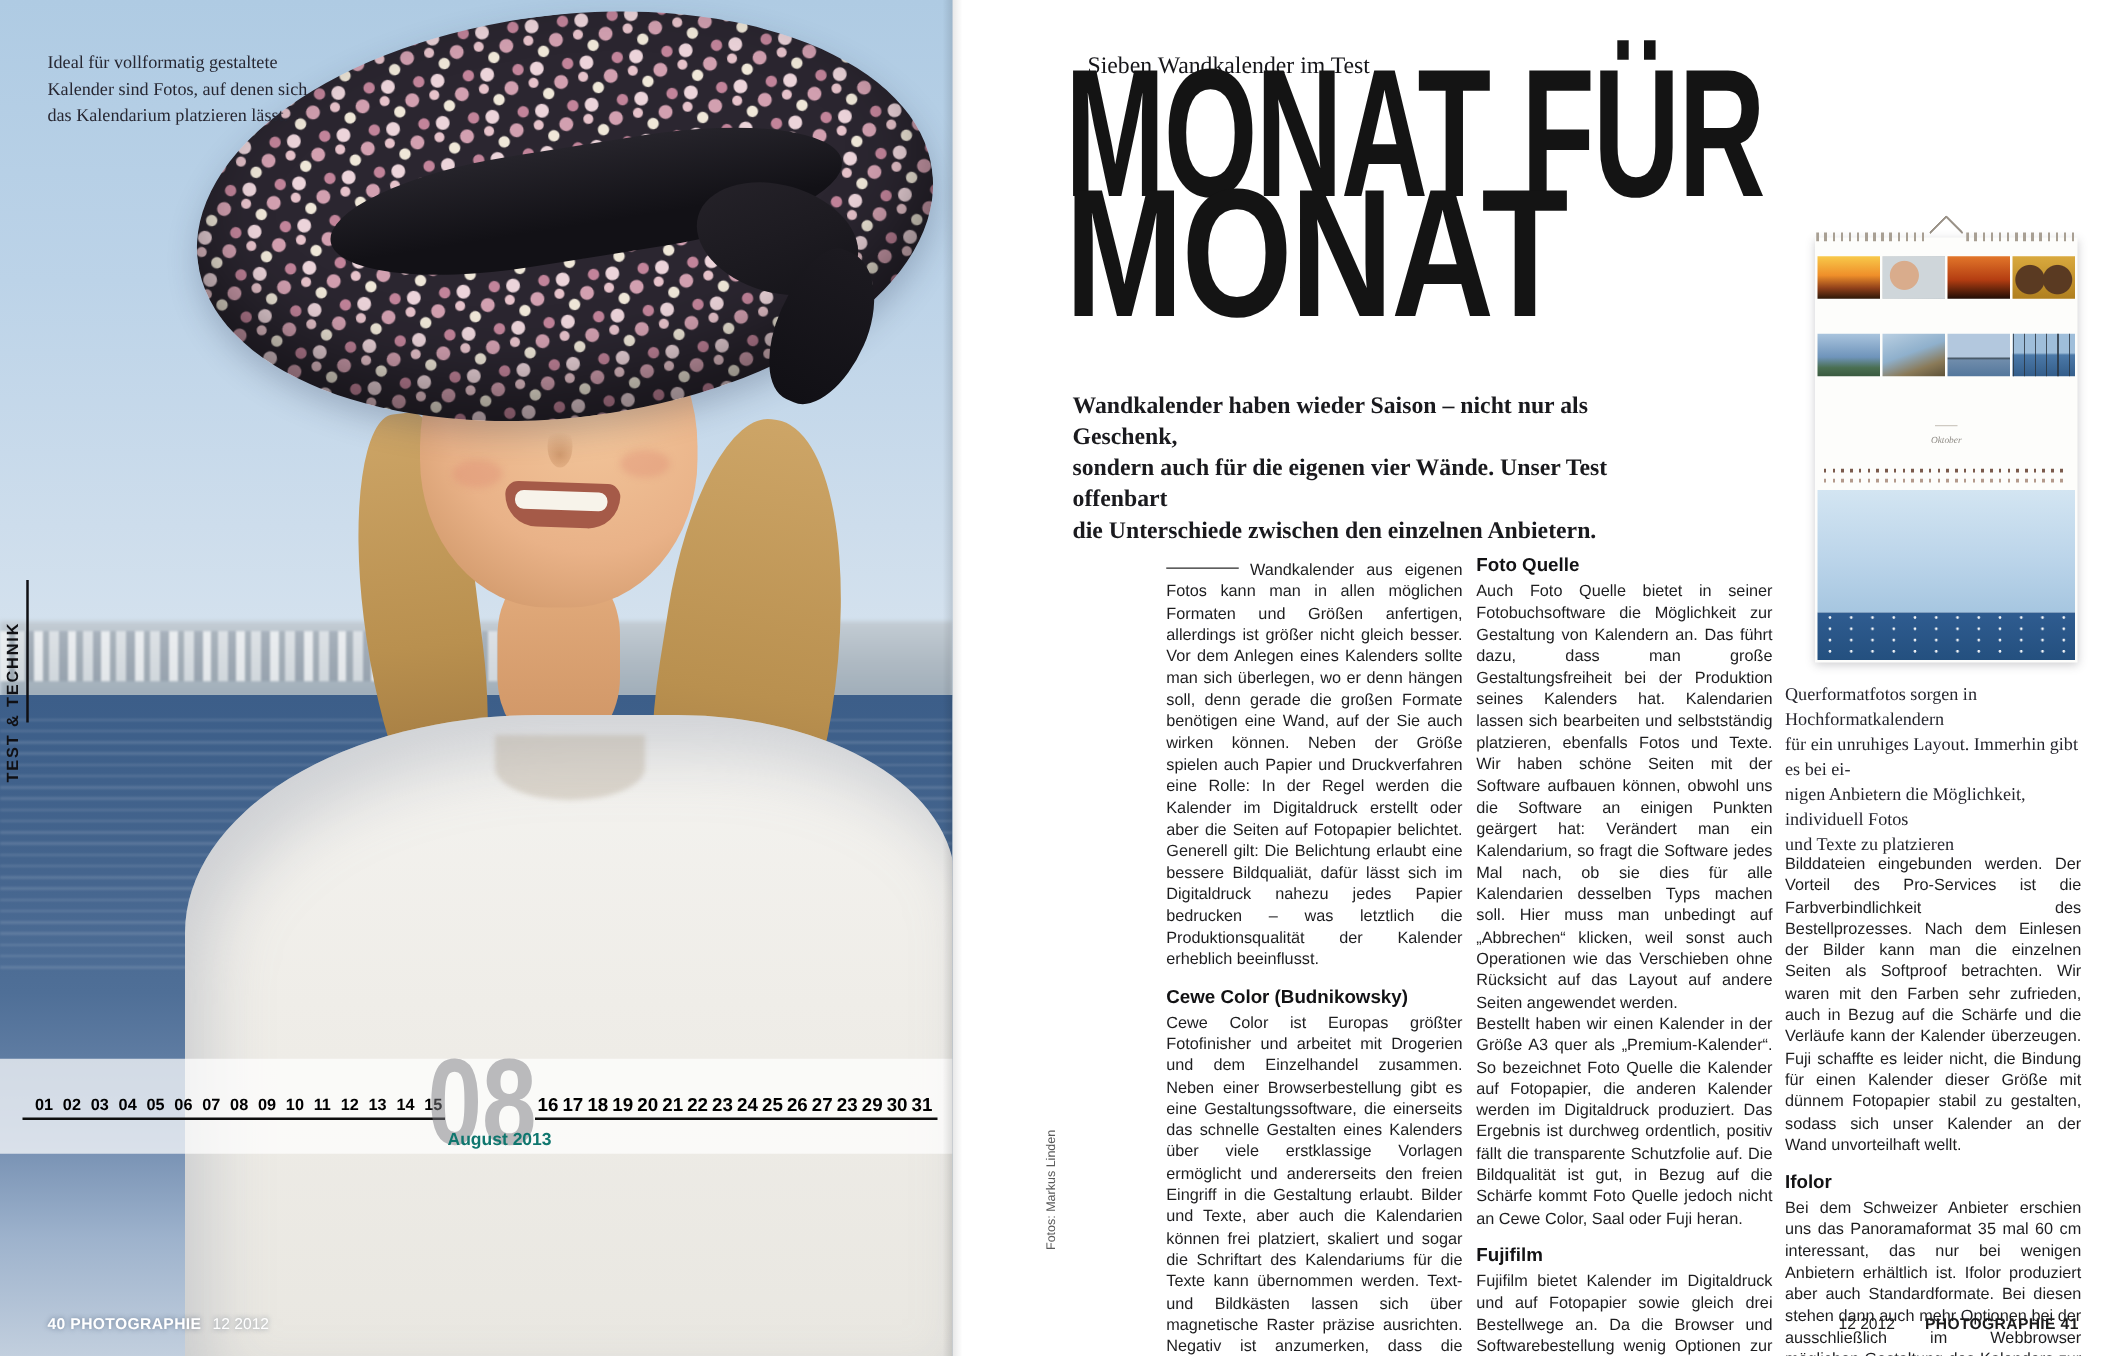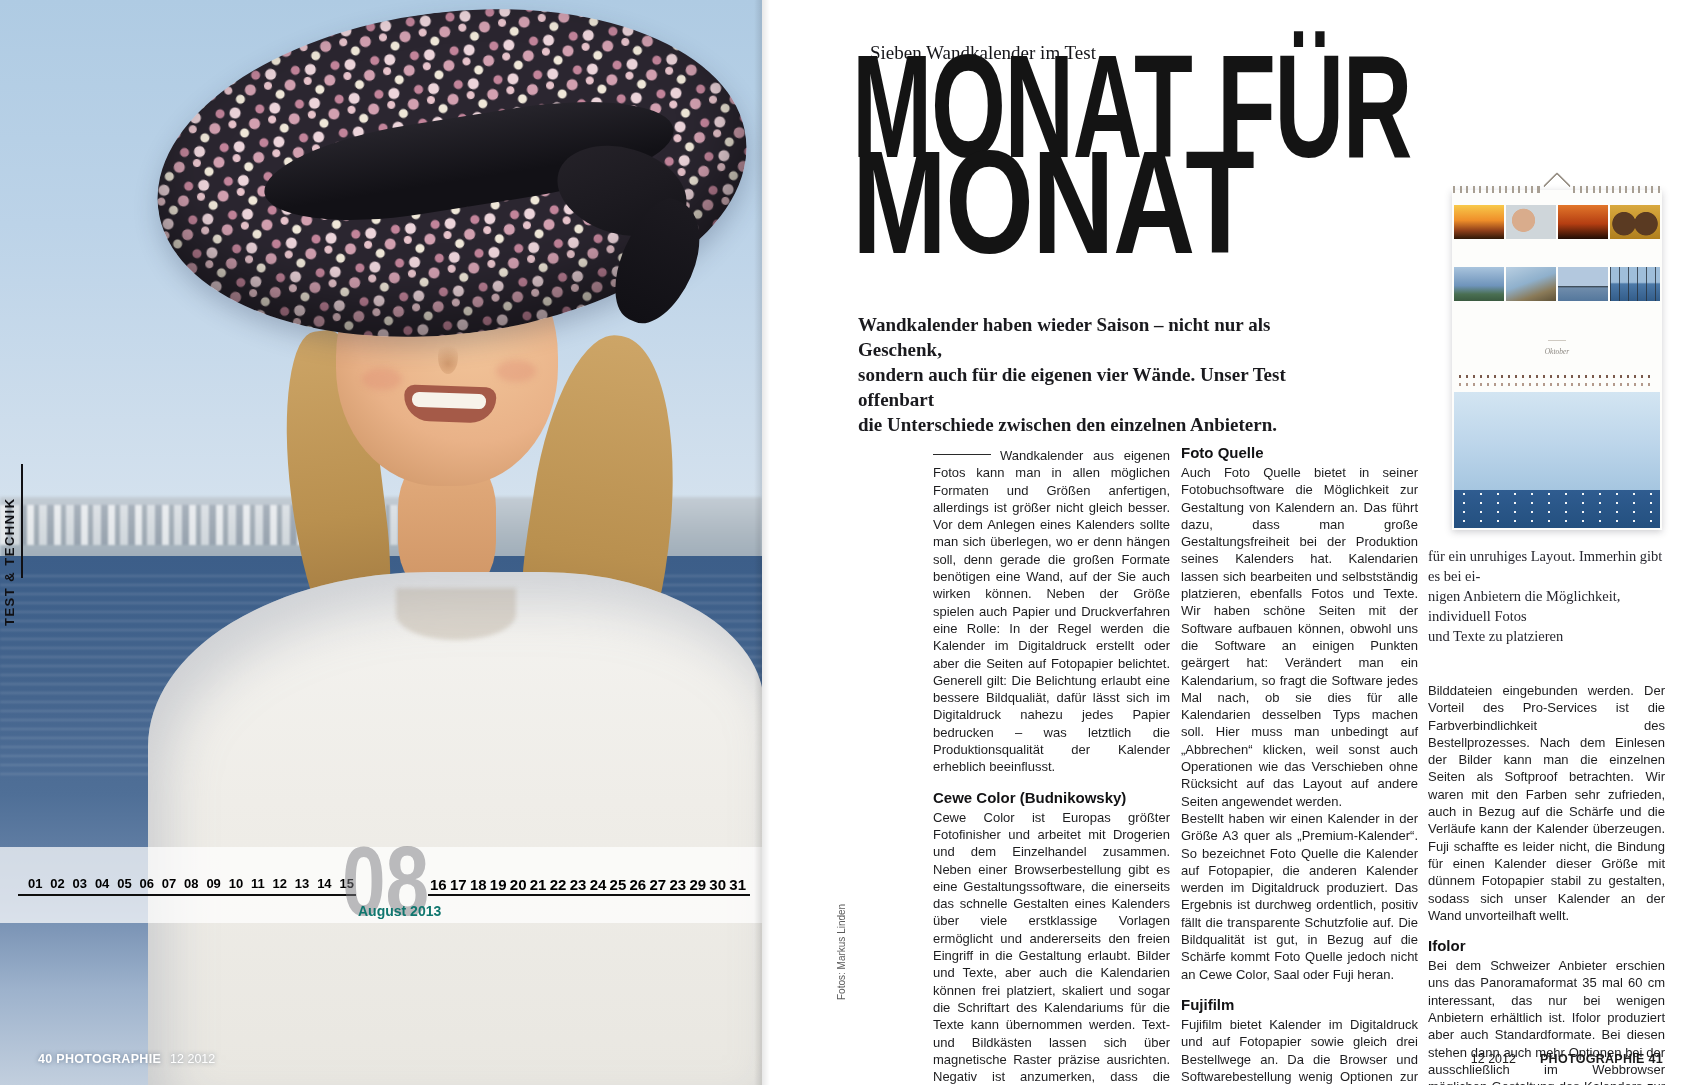--- a/index.html
+++ b/index.html
@@ -180,20 +180,25 @@
     <div class="abs nose"></div>
     <div class="abs cheek cheek-l"></div>
     <div class="abs cheek cheek-r"></div>
     <div class="abs mouth"></div>
     <div class="abs teeth"></div>
     <div class="abs hat"></div>
     <div class="abs hat-band"></div>
     <div class="abs bow"></div>
     <div class="abs bow-tail"></div>
 
+    <div class="abs cap-left">
+        <span class="line">Ideal für vollformatig gestaltete</span>
+        <span class="line">Kalender sind Fotos, auf denen sich</span>
+        <span class="line">das Kalendarium platzieren lässt.</span>
+      </div>
 
     <div class="abs tab-line"></div>
     <div class="abs tab-vert">
       <span>TEST &amp; TECHNIK</span>
     </div>
 
     <div class="abs cal-band"></div>
     <div class="abs days days-left">
         <span class="day">01</span>
         <span class="day">02</span>
@@ -294,20 +299,21 @@
   <div class="abs mc-minirule"></div>
   <div class="abs mc-month">Oktober</div>
   <div class="abs mc-dates mc-dates1"></div>
   <div class="abs mc-dates mc-dates2"></div>
   <div class="abs mc-sea">
     <div class="mc-sea-sky"></div>
     <div class="mc-sea-water"></div>
   </div>
 
   <div class="abs cap-right">
+      <span class="line">Querformatfotos sorgen in Hochformatkalendern</span>
       <span class="line">für ein unruhiges Layout. Immerhin gibt es bei ei-</span>
       <span class="line">nigen Anbietern die Möglichkeit, individuell Fotos</span>
       <span class="line">und Texte zu platzieren</span>
     </div>
 
   <div class="abs credit">
     <span>Fotos: Markus Linden</span>
   </div>
 
   <div class="abs footer-right">

